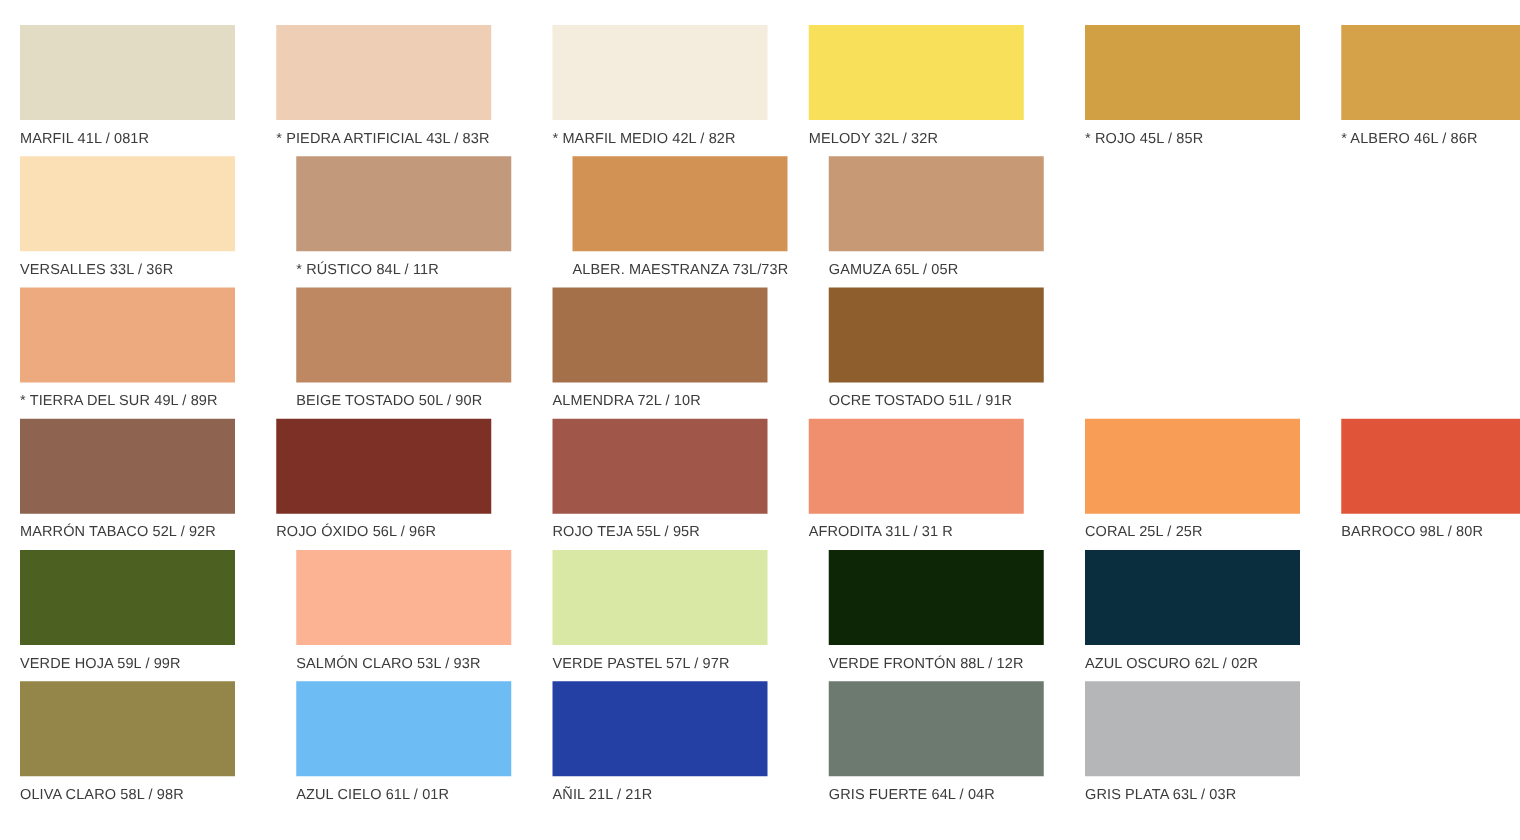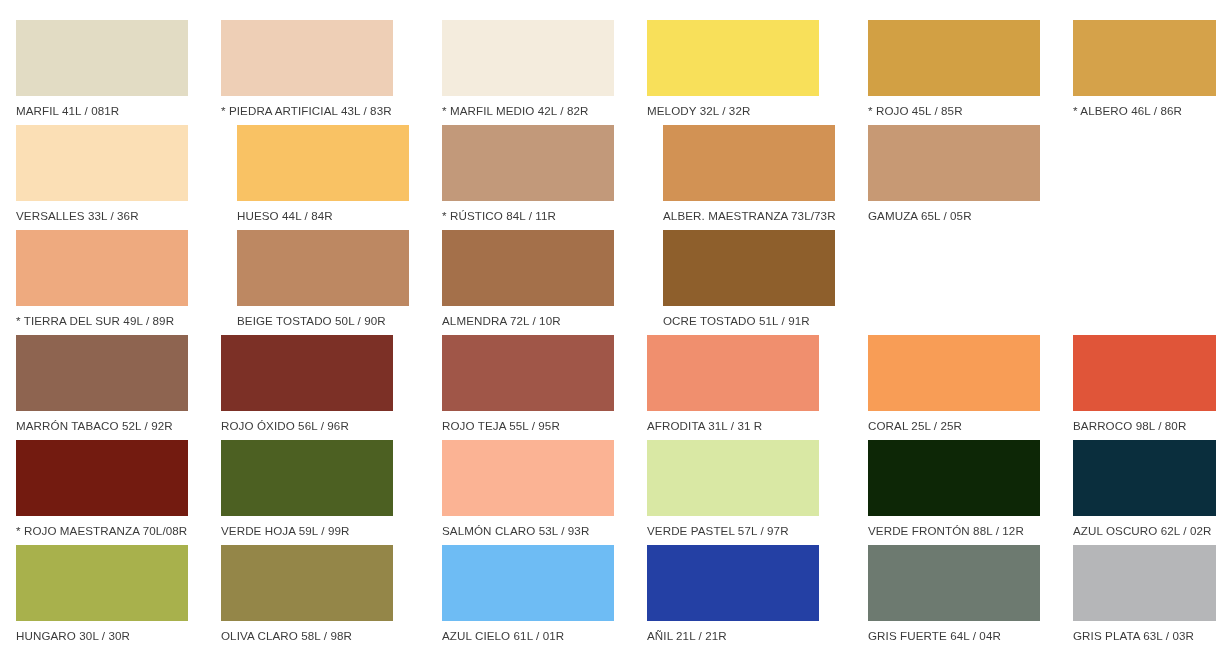--- a/index.html
+++ b/index.html
@@ -96,24 +96,20 @@
     <div class="swatch-row">
       <div class="swatch-group">
         <div class="swatch-cell">
           <div class="swatch-chip" style="background-color: rgb(251, 223, 181);"></div>
           <div class="swatch-label">VERSALLES 33L / 36R</div>
         </div>
       </div>
       <div class="group-gap"></div>
       <div class="swatch-group">
         <div class="swatch-cell">
-          <div class="swatch-chip" style="background-color: rgb(249, 194, 100);"></div>
-          <div class="swatch-label">HUESO 44L / 84R</div>
-        </div>
-        <div class="swatch-cell">
           <div class="swatch-chip" style="background-color: rgb(194, 153, 122);"></div>
           <div class="swatch-label">* RÚSTICO 84L / 11R</div>
         </div>
       </div>
       <div class="group-gap"></div>
       <div class="swatch-group">
         <div class="swatch-cell">
           <div class="swatch-chip" style="background-color: rgb(210, 146, 84);"></div>
           <div class="swatch-label">ALBER. MAESTRANZA 73L/73R</div>
         </div>
@@ -179,24 +175,20 @@
         </div>
         <div class="swatch-cell">
           <div class="swatch-chip" style="background-color: rgb(224, 85, 57);"></div>
           <div class="swatch-label">BARROCO 98L / 80R</div>
         </div>
       </div>
     </div>
     <div class="swatch-row">
       <div class="swatch-group">
         <div class="swatch-cell">
-          <div class="swatch-chip" style="background-color: rgb(115, 27, 16);"></div>
-          <div class="swatch-label">* ROJO MAESTRANZA 70L/08R</div>
-        </div>
-        <div class="swatch-cell">
           <div class="swatch-chip" style="background-color: rgb(76, 96, 34);"></div>
           <div class="swatch-label">VERDE HOJA 59L / 99R</div>
         </div>
       </div>
       <div class="group-gap"></div>
       <div class="swatch-group">
         <div class="swatch-cell">
           <div class="swatch-chip" style="background-color: rgb(251, 179, 148);"></div>
           <div class="swatch-label">SALMÓN CLARO 53L / 93R</div>
         </div>
@@ -212,24 +204,20 @@
           <div class="swatch-label">VERDE FRONTÓN 88L / 12R</div>
         </div>
         <div class="swatch-cell">
           <div class="swatch-chip" style="background-color: rgb(10, 46, 61);"></div>
           <div class="swatch-label">AZUL OSCURO 62L / 02R</div>
         </div>
       </div>
     </div>
     <div class="swatch-row">
       <div class="swatch-group">
-        <div class="swatch-cell">
-          <div class="swatch-chip" style="background-color: rgb(168, 177, 76);"></div>
-          <div class="swatch-label">HUNGARO 30L / 30R</div>
-        </div>
         <div class="swatch-cell">
           <div class="swatch-chip" style="background-color: rgb(148, 134, 72);"></div>
           <div class="swatch-label">OLIVA CLARO 58L / 98R</div>
         </div>
       </div>
       <div class="group-gap"></div>
       <div class="swatch-group">
         <div class="swatch-cell">
           <div class="swatch-chip" style="background-color: rgb(110, 188, 244);"></div>
           <div class="swatch-label">AZUL CIELO 61L / 01R</div>

